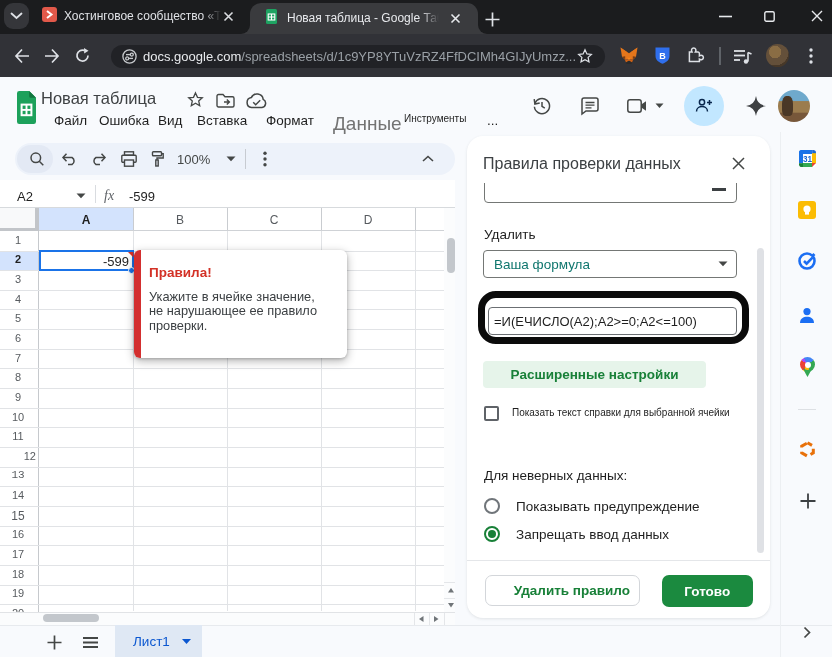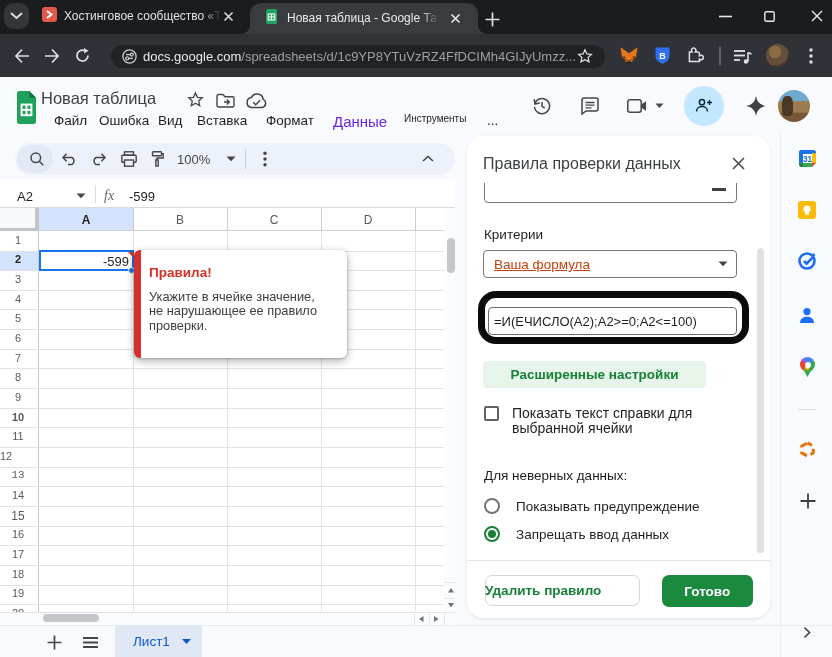--- a/index.html
+++ b/index.html
@@ -123,21 +123,21 @@
 </svg>
 <svg style="left:246px;top:94px" width="21" height="15" viewBox="0 0 21 15">
 <path d="M5.5 13.5 A5 5 0 0 1 5.3 3.6 A6.3 6.3 0 0 1 17.2 5.4 A4.3 4.3 0 0 1 16 13.5 Z" fill="none" stroke="#444746" stroke-width="1.5"></path>
 <path d="M7.2 8.3 L9.7 10.8 L14.2 6.3" stroke="#444746" stroke-width="1.5" fill="none"></path>
 </svg>
 <div class="tx" style="left:54px;top:112.5px;font-size:13.5px;color:#1f1f1f;">Файл</div>
 <div class="tx" style="left:99px;top:112.5px;font-size:13.5px;color:#1f1f1f;">Ошибка</div>
 <div class="tx" style="left:158px;top:112.5px;font-size:13.5px;color:#1f1f1f;">Вид</div>
 <div class="tx" style="left:197px;top:112.5px;font-size:13.5px;color:#1f1f1f;">Вставка</div>
 <div class="tx" style="left:266px;top:112.5px;font-size:13.5px;color:#1f1f1f;">Формат</div>
-<div class="tx" style="left:333px;top:112.5px;font-size:15px;color:#6d28d9;">Данные</div>
+<div class="tx" style="left:333px;top:112.5px;font-size:19px;color:#737373;">Данные</div>
 <div class="tx" style="left:404px;top:112.5px;font-size:10px;color:#1f1f1f;">Инструменты</div>
 <div class="tx" style="left:487px;top:112.5px;font-size:13.5px;color:#1f1f1f;">...</div>
 <svg style="left:533px;top:97px" width="18" height="18" viewBox="0 0 18 18">
 <path d="M1.8 6.5 A7.6 7.6 0 1 1 1.4 9.8" stroke="#444746" stroke-width="1.5" fill="none"></path>
 <path d="M1.2 2.2 L1.9 7.1 L6.7 5.9" fill="none" stroke="#444746" stroke-width="1.5"></path>
 <path d="M9 5 V9.4 L11.8 11.2" stroke="#444746" stroke-width="1.5" fill="none"></path>
 </svg>
 <svg style="left:581px;top:97px" width="18" height="18" viewBox="0 0 18 18">
 <path d="M1 3 a2 2 0 0 1 2 -2 H15 a2 2 0 0 1 2 2 V12 a2 2 0 0 1 -2 2 H5 L1 17 Z" fill="none" stroke="#444746" stroke-width="1.5"></path>
 <path d="M4.5 5.5 h9 M4.5 8.2 h9 M4.5 10.9 h6" stroke="#444746" stroke-width="1.3"></path>
@@ -222,25 +222,25 @@
 <div class="tx" style="left:0;top:233.6px;width:36px;text-align:center;font-size:11px;font-weight:400;color:#575b5f;">1</div>
 <div class="ab" style="left:0;top:250.5px;width:38px;height:19.6px;background:#d3e3fd;"></div>
 <div class="tx" style="left:0;top:253.3px;width:36px;text-align:center;font-size:11px;font-weight:700;color:#1f1f1f;">2</div>
 <div class="tx" style="left:0;top:272.9px;width:36px;text-align:center;font-size:11px;font-weight:400;color:#575b5f;">3</div>
 <div class="tx" style="left:0;top:292.6px;width:36px;text-align:center;font-size:11px;font-weight:400;color:#575b5f;">4</div>
 <div class="tx" style="left:0;top:312.2px;width:36px;text-align:center;font-size:11px;font-weight:400;color:#575b5f;">5</div>
 <div class="tx" style="left:0;top:331.9px;width:36px;text-align:center;font-size:11px;font-weight:400;color:#575b5f;">6</div>
 <div class="tx" style="left:0;top:351.5px;width:36px;text-align:center;font-size:11px;font-weight:400;color:#575b5f;">7</div>
 <div class="tx" style="left:0;top:371.2px;width:36px;text-align:center;font-size:11px;font-weight:400;color:#575b5f;">8</div>
 <div class="tx" style="left:0;top:390.8px;width:36px;text-align:center;font-size:11px;font-weight:400;color:#575b5f;">9</div>
-<div class="tx" style="left:0;top:410.5px;width:36px;text-align:center;font-size:11px;font-weight:700;color:#575b5f;">10</div>
+<div class="tx" style="left:0;top:410.5px;width:36px;text-align:center;font-size:11px;font-weight:400;color:#575b5f;">10</div>
 <div class="tx" style="left:0;top:430.1px;width:36px;text-align:center;font-size:11px;font-weight:400;color:#575b5f;">11</div>
-<div class="tx" style="left:0;top:449.8px;width:36px;text-align:left;font-size:11px;font-weight:400;color:#575b5f;">12</div>
+<div class="tx" style="left:0;top:449.8px;width:36px;text-align:right;font-size:11px;font-weight:400;color:#575b5f;">12</div>
 <div class="tx" style="left:0;top:469.4px;width:36px;text-align:center;font-size:11px;font-weight:400;color:#575b5f;font-family:Liberation Mono, monospace;">13</div>
-<div class="tx" style="left:0;top:489.1px;width:36px;font-size:11px;font-weight:400;color:#575b5f;margin-left:12px;">14</div>
+<div class="tx" style="left:0;top:489.1px;width:36px;text-align:center;font-size:11px;font-weight:400;color:#575b5f;">14</div>
 <div class="tx" style="left:0;top:508.7px;width:36px;text-align:center;font-size:12px;font-weight:400;color:#575b5f;">15</div>
 <div class="tx" style="left:0;top:528.4px;width:36px;text-align:center;font-size:11px;font-weight:400;color:#575b5f;">16</div>
 <div class="tx" style="left:0;top:548px;width:36px;text-align:center;font-size:11px;font-weight:400;color:#575b5f;">17</div>
 <div class="tx" style="left:0;top:567.7px;width:36px;text-align:center;font-size:11px;font-weight:400;color:#575b5f;">18</div>
 <div class="tx" style="left:0;top:587.3px;width:36px;text-align:center;font-size:11px;font-weight:400;color:#575b5f;">19</div>
 <div class="tx" style="left:0;top:606.6px;width:36px;text-align:center;font-size:11px;color:#575b5f;">20</div>
 <div class="ab" style="left:0;top:250.5px;width:443.5px;height:1px;background:#e1e3e6;"></div>
 <div class="ab" style="left:0;top:270.1px;width:443.5px;height:1px;background:#e1e3e6;"></div>
 <div class="ab" style="left:0;top:289.8px;width:443.5px;height:1px;background:#e1e3e6;"></div>
 <div class="ab" style="left:0;top:309.4px;width:443.5px;height:1px;background:#e1e3e6;"></div>
@@ -312,42 +312,42 @@
 <div class="ab" style="left:780px;top:132px;width:1px;height:525px;background:#eceff2;"></div>
 <div class="ab" style="left:467px;top:136px;width:303px;height:482px;border-radius:16px;background:#fff;box-shadow:0 1px 3px rgba(60,64,67,0.12);"></div>
 <div class="tx" style="left:483px;top:155px;font-size:16px;color:#3c4043;">Правила проверки данных</div>
 <svg style="left:732px;top:157px" width="13" height="13">
     <path d="M1 1 L12 12 M12 1 L1 12" stroke="#444746" stroke-width="1.5"></path>
   </svg>
 <div class="ab" style="left:467px;top:183px;width:303px;height:22px;overflow:hidden;">
 <div class="ab" style="left:17px;top:-10px;width:253px;height:30px;border:1px solid #747775;border-radius:4px;box-sizing:border-box;"></div>
 <div class="ab" style="left:245px;top:5px;width:14px;height:2.5px;background:#3c4043;"></div>
 </div>
-<div class="tx" style="left:484px;top:227px;font-size:13.5px;color:#1f1f1f;">Критерии</div>
+<div class="tx" style="left:484px;top:227px;font-size:13.5px;color:#1f1f1f;">Удалить</div>
 <div class="ab" style="left:483px;top:250px;width:254px;height:28px;border:1px solid #747775;border-radius:4px;box-sizing:border-box;"></div>
-<div class="tx" style="left:494px;top:257px;font-size:13.5px;color:#c2410c;text-decoration:underline;">Ваша формула</div>
+<div class="tx" style="left:494px;top:257px;font-size:13.5px;color:#0f766e;">Ваша формула</div>
 <svg style="left:718px;top:261px" width="10" height="6">
     <path d="M0.5 0.5 L5 5.2 L9.5 0.5 Z" fill="#444746"></path>
   </svg>
 <div class="ab" style="left:488px;top:307px;width:249px;height:28px;border:1px solid #6b6f73;border-radius:4px;box-sizing:border-box;"></div>
 <div class="tx" style="left:494px;top:314px;font-size:13px;color:#1f1f1f;">=И(ЕЧИСЛО(A2);A2&gt;=0;A2&lt;=100)</div>
 <div class="ab" style="left:478px;top:291px;width:271px;height:53px;border:7px solid #0b0b0b;border-radius:18px;box-sizing:border-box;"></div>
 <div class="ab" style="left:483px;top:361px;width:223px;height:27px;background:#e6f4ea;border-radius:4px;"></div>
 <div class="tx" style="left:483px;top:367px;width:223px;text-align:center;font-size:13.5px;font-weight:700;color:#188038;">Расширенные настройки</div>
 <div class="ab" style="left:484px;top:406px;width:15px;height:15px;border:2px solid #5f6368;border-radius:2px;box-sizing:border-box;"></div>
-<div class="ab" style="left:512px;top:406px;width:230px;font-size:14px;line-height:14.5px;color:#1f1f1f;">Показать текст справки для выбранной ячейки</div>
+<div class="ab" style="left:512px;top:406px;width:230px;font-size:10px;line-height:14.5px;color:#1f1f1f;">Показать текст справки для выбранной ячейки</div>
 <div class="tx" style="left:484px;top:468px;font-size:13.5px;color:#1f1f1f;">Для неверных данных:</div>
 <div class="ab" style="left:484px;top:498px;width:16px;height:16px;border:2px solid #70757a;border-radius:50%;box-sizing:border-box;"></div>
 <div class="tx" style="left:516px;top:499px;font-size:13.5px;color:#1f1f1f;">Показывать предупреждение</div>
 <div class="ab" style="left:484px;top:526px;width:16px;height:16px;border:2px solid #188038;border-radius:50%;box-sizing:border-box;"></div>
 <div class="ab" style="left:488px;top:530px;width:8px;height:8px;border-radius:50%;background:#188038;"></div>
 <div class="tx" style="left:516px;top:527px;font-size:13.5px;color:#1f1f1f;">Запрещать ввод данных</div>
 <div class="ab" style="left:467px;top:560px;width:303px;height:1px;background:#e4e6e9;"></div>
 <div class="ab" style="left:485px;top:575px;width:155px;height:31px;border:1px solid #d3d6da;border-radius:7px;box-sizing:border-box;background:#fff;"></div>
-<div class="tx" style="left:485px;top:583px;width:145px;text-align:left;font-size:13.5px;font-weight:700;color:#188038;">Удалить правило</div>
+<div class="tx" style="left:485px;top:583px;width:145px;text-align:right;font-size:13.5px;font-weight:700;color:#188038;">Удалить правило</div>
 <div class="ab" style="left:662px;top:575px;width:90.5px;height:31.5px;border-radius:7px;background:#1b8a3f;"></div>
 <div class="tx" style="left:662px;top:583.5px;width:90.5px;text-align:center;font-size:13.5px;font-weight:700;color:#fff;">Готово</div>
 <div class="ab" style="left:757px;top:248px;width:7px;height:305px;border-radius:4px;background:#dfe1e5;"></div>
 <svg style="left:799px;top:150px" width="17" height="17" viewBox="0 0 17 17">
 <defs>
       <clipPath id="calclip">
         <rect width="17" height="17" rx="2.8"></rect>
       </clipPath>
     </defs>
 <g clip-path="url(#calclip)">

